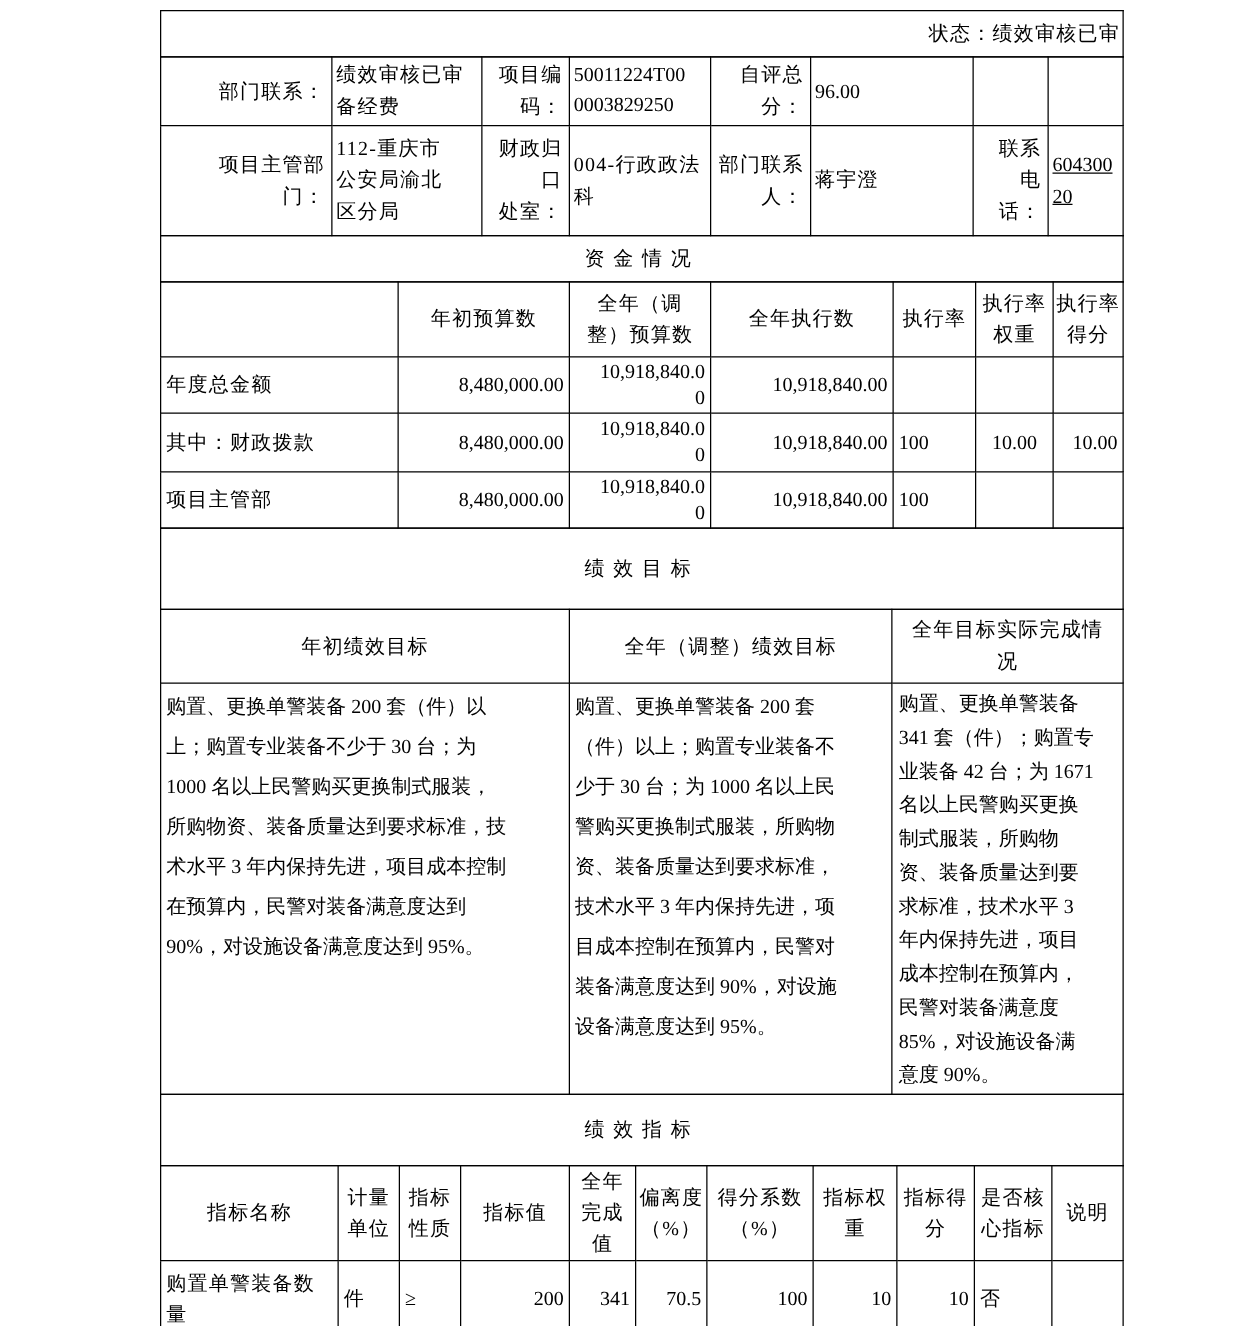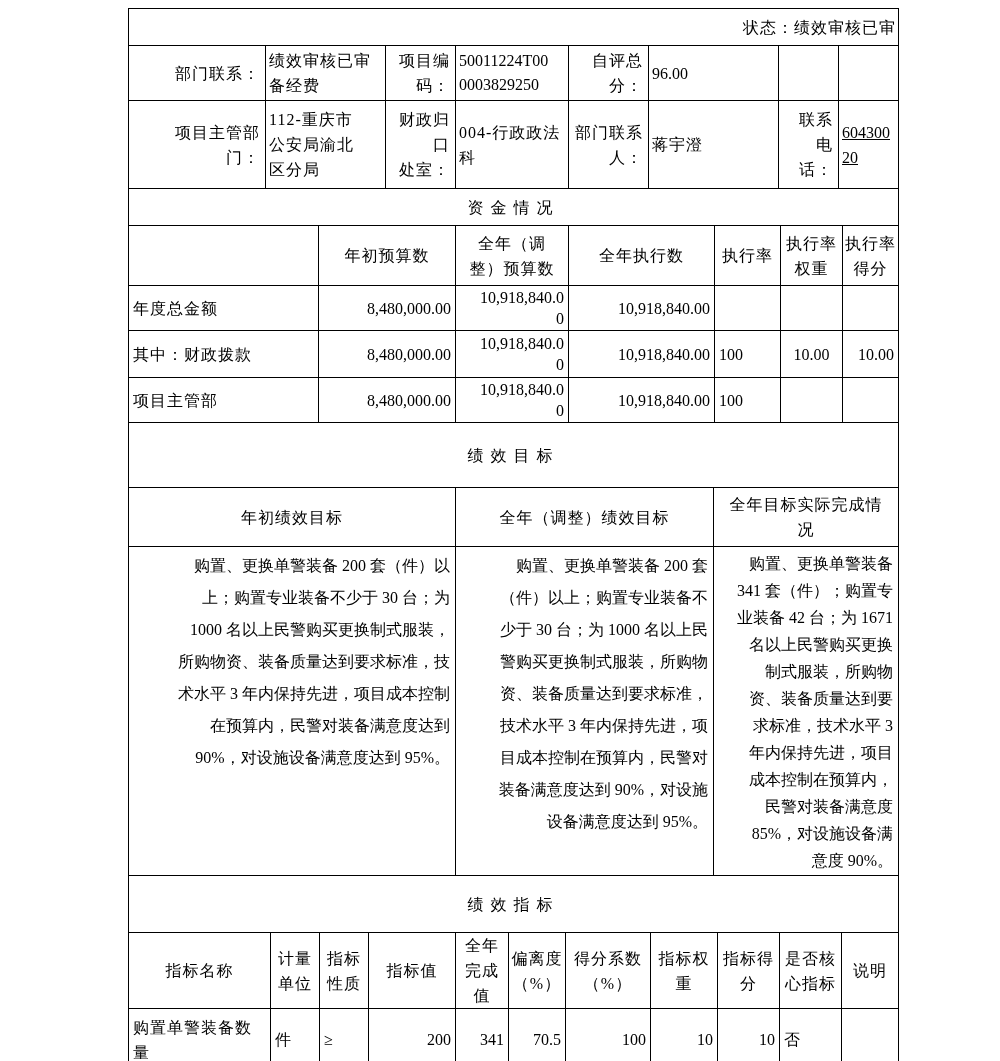--- a/index.html
+++ b/index.html
@@ -38,21 +38,21 @@
   .lbl { text-align: right; padding-right: 5px; }
   .val { text-align: left; padding-left: 3px; }
   .hd  { text-align: center; }
   .rowlbl { text-align: left; padding-left: 4px; }
   .num { text-align: right; padding-right: 4px; letter-spacing: 0; }
   .num-left { text-align: left; padding-left: 4px; letter-spacing: 0; }
   .num-center { text-align: center; letter-spacing: 0; }
   .latin { letter-spacing: 0; }
   .goal {
     vertical-align: top;
-    text-align: right;
+    text-align: left;
     padding: 3px 5px 0 4px;
     line-height: 32px;
     letter-spacing: 0;
     margin-left: 24px;
   }
   .goal.tight { line-height: 27px; padding-left: 5px; }
   .code-wrap {
     display: inline-block; width: 97px;
     word-break: break-all; letter-spacing: 0;
     text-align: left; line-height: 24px; vertical-align: middle;

